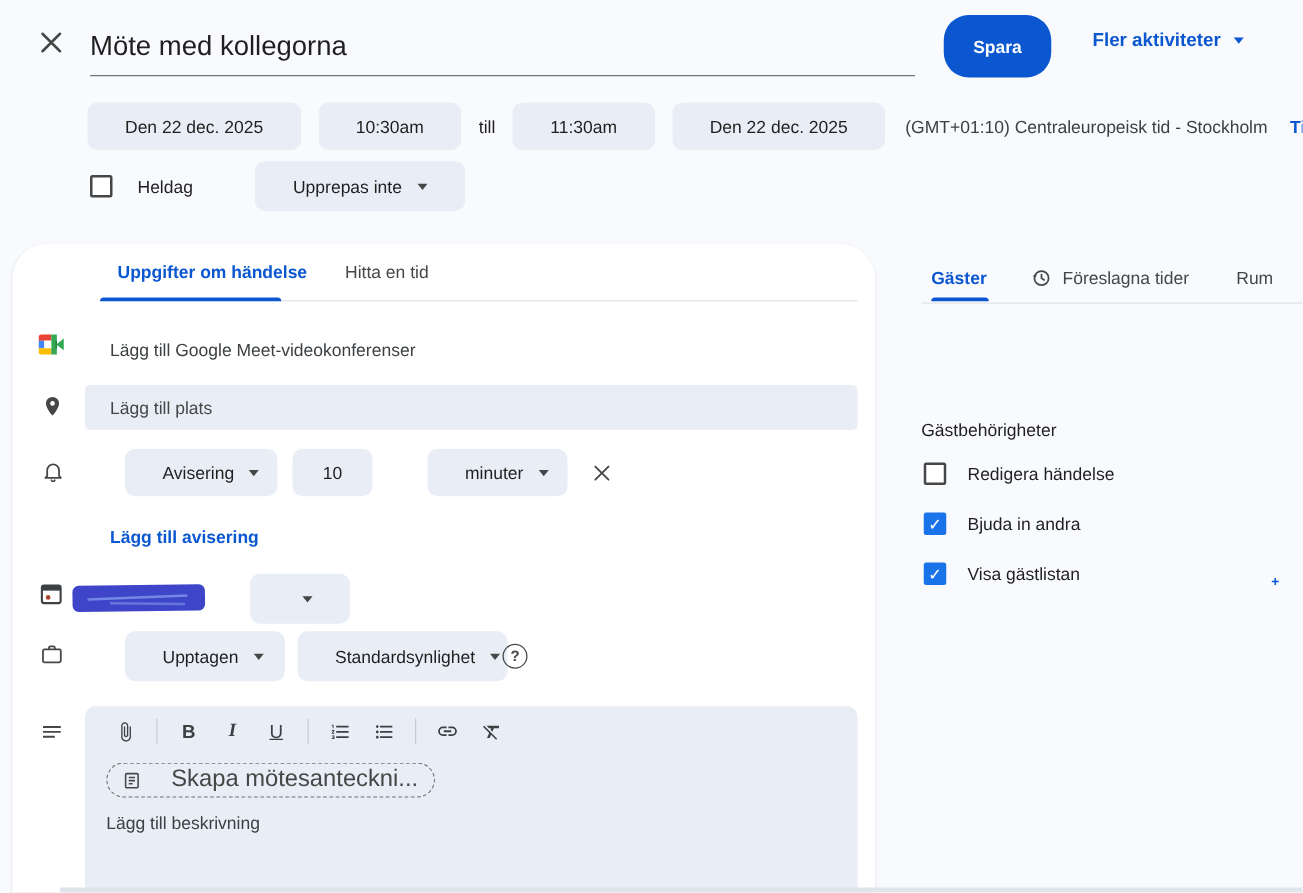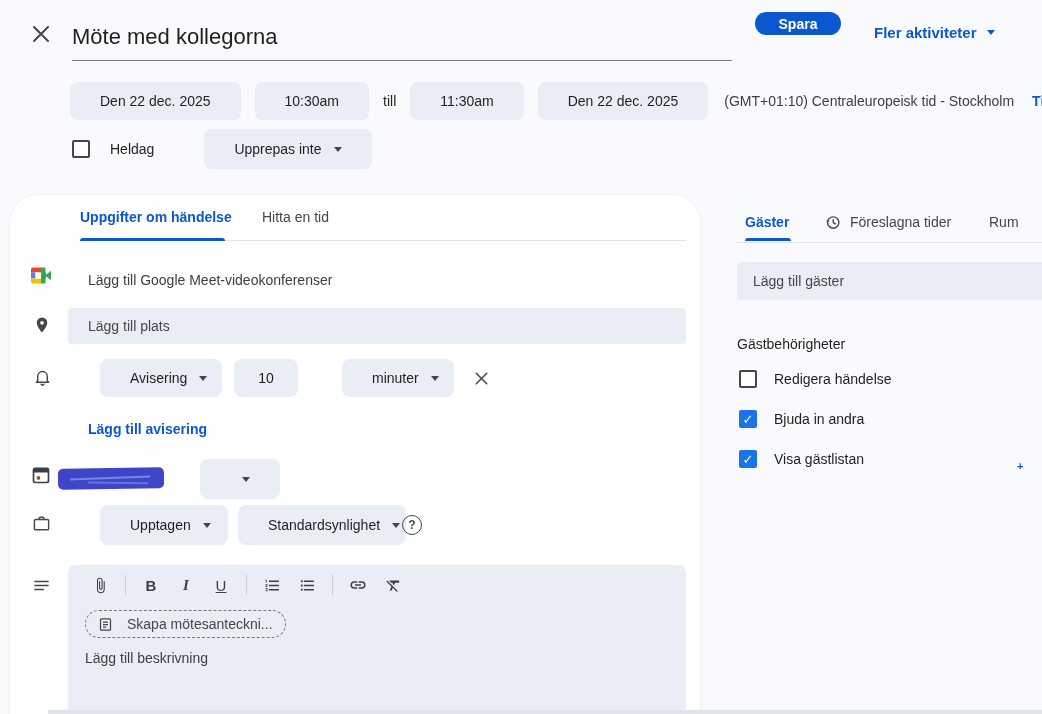--- a/index.html
+++ b/index.html
@@ -5,21 +5,21 @@
   * { margin:0; padding:0; box-sizing:border-box; }
   html,body { width:1042px; height:714px; overflow:hidden; }
   body { font-family:"Liberation Sans","DejaVu Sans",sans-serif; background:#f8fafd; color:#1f1f1f; }
   #app { position:relative; width:1042px; height:714px; background:#f8fafd; }
 
   .abs { position:absolute; }
 
   
   .close-btn { left:28px; top:21px; width:26px; height:26px; display:flex; align-items:center; justify-content:center; cursor:pointer; }
   .title-input { left:72px; top:14px; width:660px; height:47px; font-size:22px; color:#1f1f1f; border-bottom:1px solid #747775; display:flex; align-items:center; }
-  .save-btn { left:755px; top:12px; width:86px; height:23px; background:#0b57d0; color:#fff; border:none; border-radius:20px; font-size:14px; font-weight:bold; font-family:inherit; cursor:pointer; }
+  .save-btn { left:755px; top:12px; width:86px; height:50px; background:#0b57d0; color:#fff; border:none; border-radius:20px; font-size:14px; font-weight:bold; font-family:inherit; cursor:pointer; }
   .more-btn { left:866px; top:17px; height:30px; display:flex; align-items:center; gap:10px; color:#0b57d0; font-size:15px; font-weight:bold; cursor:pointer; padding:0 8px; }
 
   
   .chip { background:#e9eef6; border-radius:8px; height:38px; display:flex; align-items:center; justify-content:center; font-size:14px; color:#1f1f1f; padding:0 30px; cursor:pointer; white-space:nowrap; }
   .chip.select { justify-content:space-between; gap:12px;margin-left:32px; }
   .caret { width:0; height:0; border-left:4.5px solid transparent; border-right:4.5px solid transparent; border-top:5px solid #444746; }
   .caret.blue { border-top-color:#0b57d0; }
 
   .datetime-row { left:70px; top:82px; display:flex; align-items:center; gap:14px; }
   .tz-text { font-size:14px; color:#3c4043; margin-left:2px; white-space:nowrap; }
@@ -28,21 +28,21 @@
   .options-row { left:72px; top:129px; display:flex; align-items:center; height:40px; }
   .checkbox { width:18px; height:18px; border:2px solid #444746; border-radius:2px; background:#fff; flex:0 0 auto; cursor:pointer; }
   .checkbox.checked { border-color:#1a73e8; background:#1a73e8; display:flex; align-items:center; justify-content:center; }
   .checkbox.checked::after { content:"✓"; color:#fff; font-size:13px; font-weight:bold; line-height:1; }
   .opt-label { font-size:14px; color:#1f1f1f; margin:0 18px 0 20px; }
   .recur-chip { height:40px; }
 
   
   .card { left:10px; top:195px; width:690px; height:519px; background:#fff; border-radius:28px 28px 0 0; box-shadow:0 1px 3px rgba(60,64,67,.12); }
   .card-divider { position:absolute; left:70px; right:14px; top:45px; height:1px; background:#e1e4e8; }
-  .tab { position:absolute; top:14px; font-size:14px; color:#444746; cursor:pointer; white-space:nowrap; }
+  .tab { position:absolute; top:14px; font-size:14px; color:#444746; cursor:pointer; white-space:nowrap;margin-left:14px; }
   .tab.active { color:#0b57d0; font-weight:bold; }
   .tab-bar { position:absolute; height:3px; background:#0b57d0; border-radius:3px 3px 0 0; top:43px; }
 
   .row-icon { position:absolute; width:24px; height:24px; display:flex; align-items:center; justify-content:center; color:#444746; }
   .meet-label { position:absolute; left:78px; top:77px; font-size:14px; color:#3c4043; cursor:pointer; }
   .field { background:#e9eef6; border-radius:4px; display:flex; align-items:center; font-size:14px; color:#444746; cursor:text; }
   .location-field { left:58px; top:113px; width:618px; height:36px; padding-left:20px; }
 
   .notif-row { left:58px; top:164px; display:flex; align-items:center; gap:12px; }
   .notif-x { width:22px; height:22px; display:flex; align-items:center; justify-content:center; margin-left:4px; cursor:pointer; }
@@ -60,21 +60,21 @@
   .vis-chip { left:196px; top:310px; width:168px; height:40px; }
   .help-icon { left:392px; top:320px; width:20px; height:20px; border:1.7px solid #444746; border-radius:50%; display:flex; align-items:center; justify-content:center; font-size:12px; font-weight:bold; color:#444746; cursor:pointer; }
 
   .desc-block { left:58px; top:370px; width:618px; height:149px; background:#e9eef6; border-radius:8px 8px 0 0; }
   .toolbar { position:absolute; left:22px; top:7px; display:flex; align-items:center; gap:15px; height:26px; color:#3c4043; }
   .tb-btn { display:flex; align-items:center; justify-content:center; width:20px; height:22px; cursor:pointer; font-size:15px; color:#3c4043; }
   .tb-bold { font-weight:bold; }
   .tb-italic { font-style:italic; font-family:"Liberation Serif","DejaVu Serif",serif; font-weight:bold; }
   .tb-under { text-decoration:underline; }
   .tb-sep { width:1px; height:20px; background:#c6cbd3; }
-  .notes-btn { position:absolute; left:17px; top:45px; height:28px; border:1px dashed #747775; border-radius:14px; display:flex; align-items:center; gap:14px; padding:0 12px; font-size:14px; color:#444746; cursor:pointer; background:transparent; white-space:nowrap; }
+  .notes-btn { position:absolute; left:17px; top:45px; height:28px; border:1px dashed #747775; border-radius:14px; display:flex; align-items:center; gap:24px; padding:0 12px; font-size:19px; color:#444746; cursor:pointer; background:transparent; white-space:nowrap; }
   .desc-placeholder { position:absolute; left:17px; top:85px; font-size:14px; color:#3c4043; cursor:text;text-align:center; }
 
   
   .rp-divider { left:737px; top:242px; width:305px; height:1px; background:#e1e4e8; }
   .rp-tab { position:absolute; top:214px; font-size:14px; color:#444746; cursor:pointer; white-space:nowrap; }
   .rp-tab.active { color:#0b57d0; font-weight:bold; }
   .rp-bar { left:745px; top:238px; width:46px; height:3px; background:#0b57d0; border-radius:3px 3px 0 0; }
   .guests-field { left:737px; top:262px; width:305px; height:38px; border-radius:4px 0 0 4px; padding-left:16px; }
   .perm-title { left:737px; top:336px; font-size:14px; color:#1f1f1f; }
   .perm-row { position:absolute; left:739px; display:flex; align-items:center; gap:17px; height:22px;text-align:right; }
@@ -256,21 +256,20 @@
     <svg width="17" height="17" viewBox="0 0 24 24" fill="none" stroke="#444746" stroke-width="2">
       <circle cx="13" cy="12" r="8"></circle>
       <path d="M13 8v4l3 2" stroke-linecap="round"></path>
       <path d="M3 9l2.5 2.5L8 9" fill="#444746" stroke="none"></path>
     </svg>
   </div>
   <div class="rp-tab abs" style="left:850px;">Föreslagna tider</div>
   <div class="rp-tab abs" style="left:989px;">Rum</div>
   <div class="abs rp-divider"></div>
 
-  <div class="abs field guests-field">Lägg till gäster</div>
 
   <div class="abs perm-title">Gästbehörigheter</div>
 
   <div class="perm-row" style="top:368px;">
     <div class="checkbox"></div>
     <span class="perm-label">Redigera händelse</span>
   </div>
   <div class="perm-row" style="top:408px;">
     <div class="checkbox checked"></div>
     <span class="perm-label">Bjuda in andra</span>

